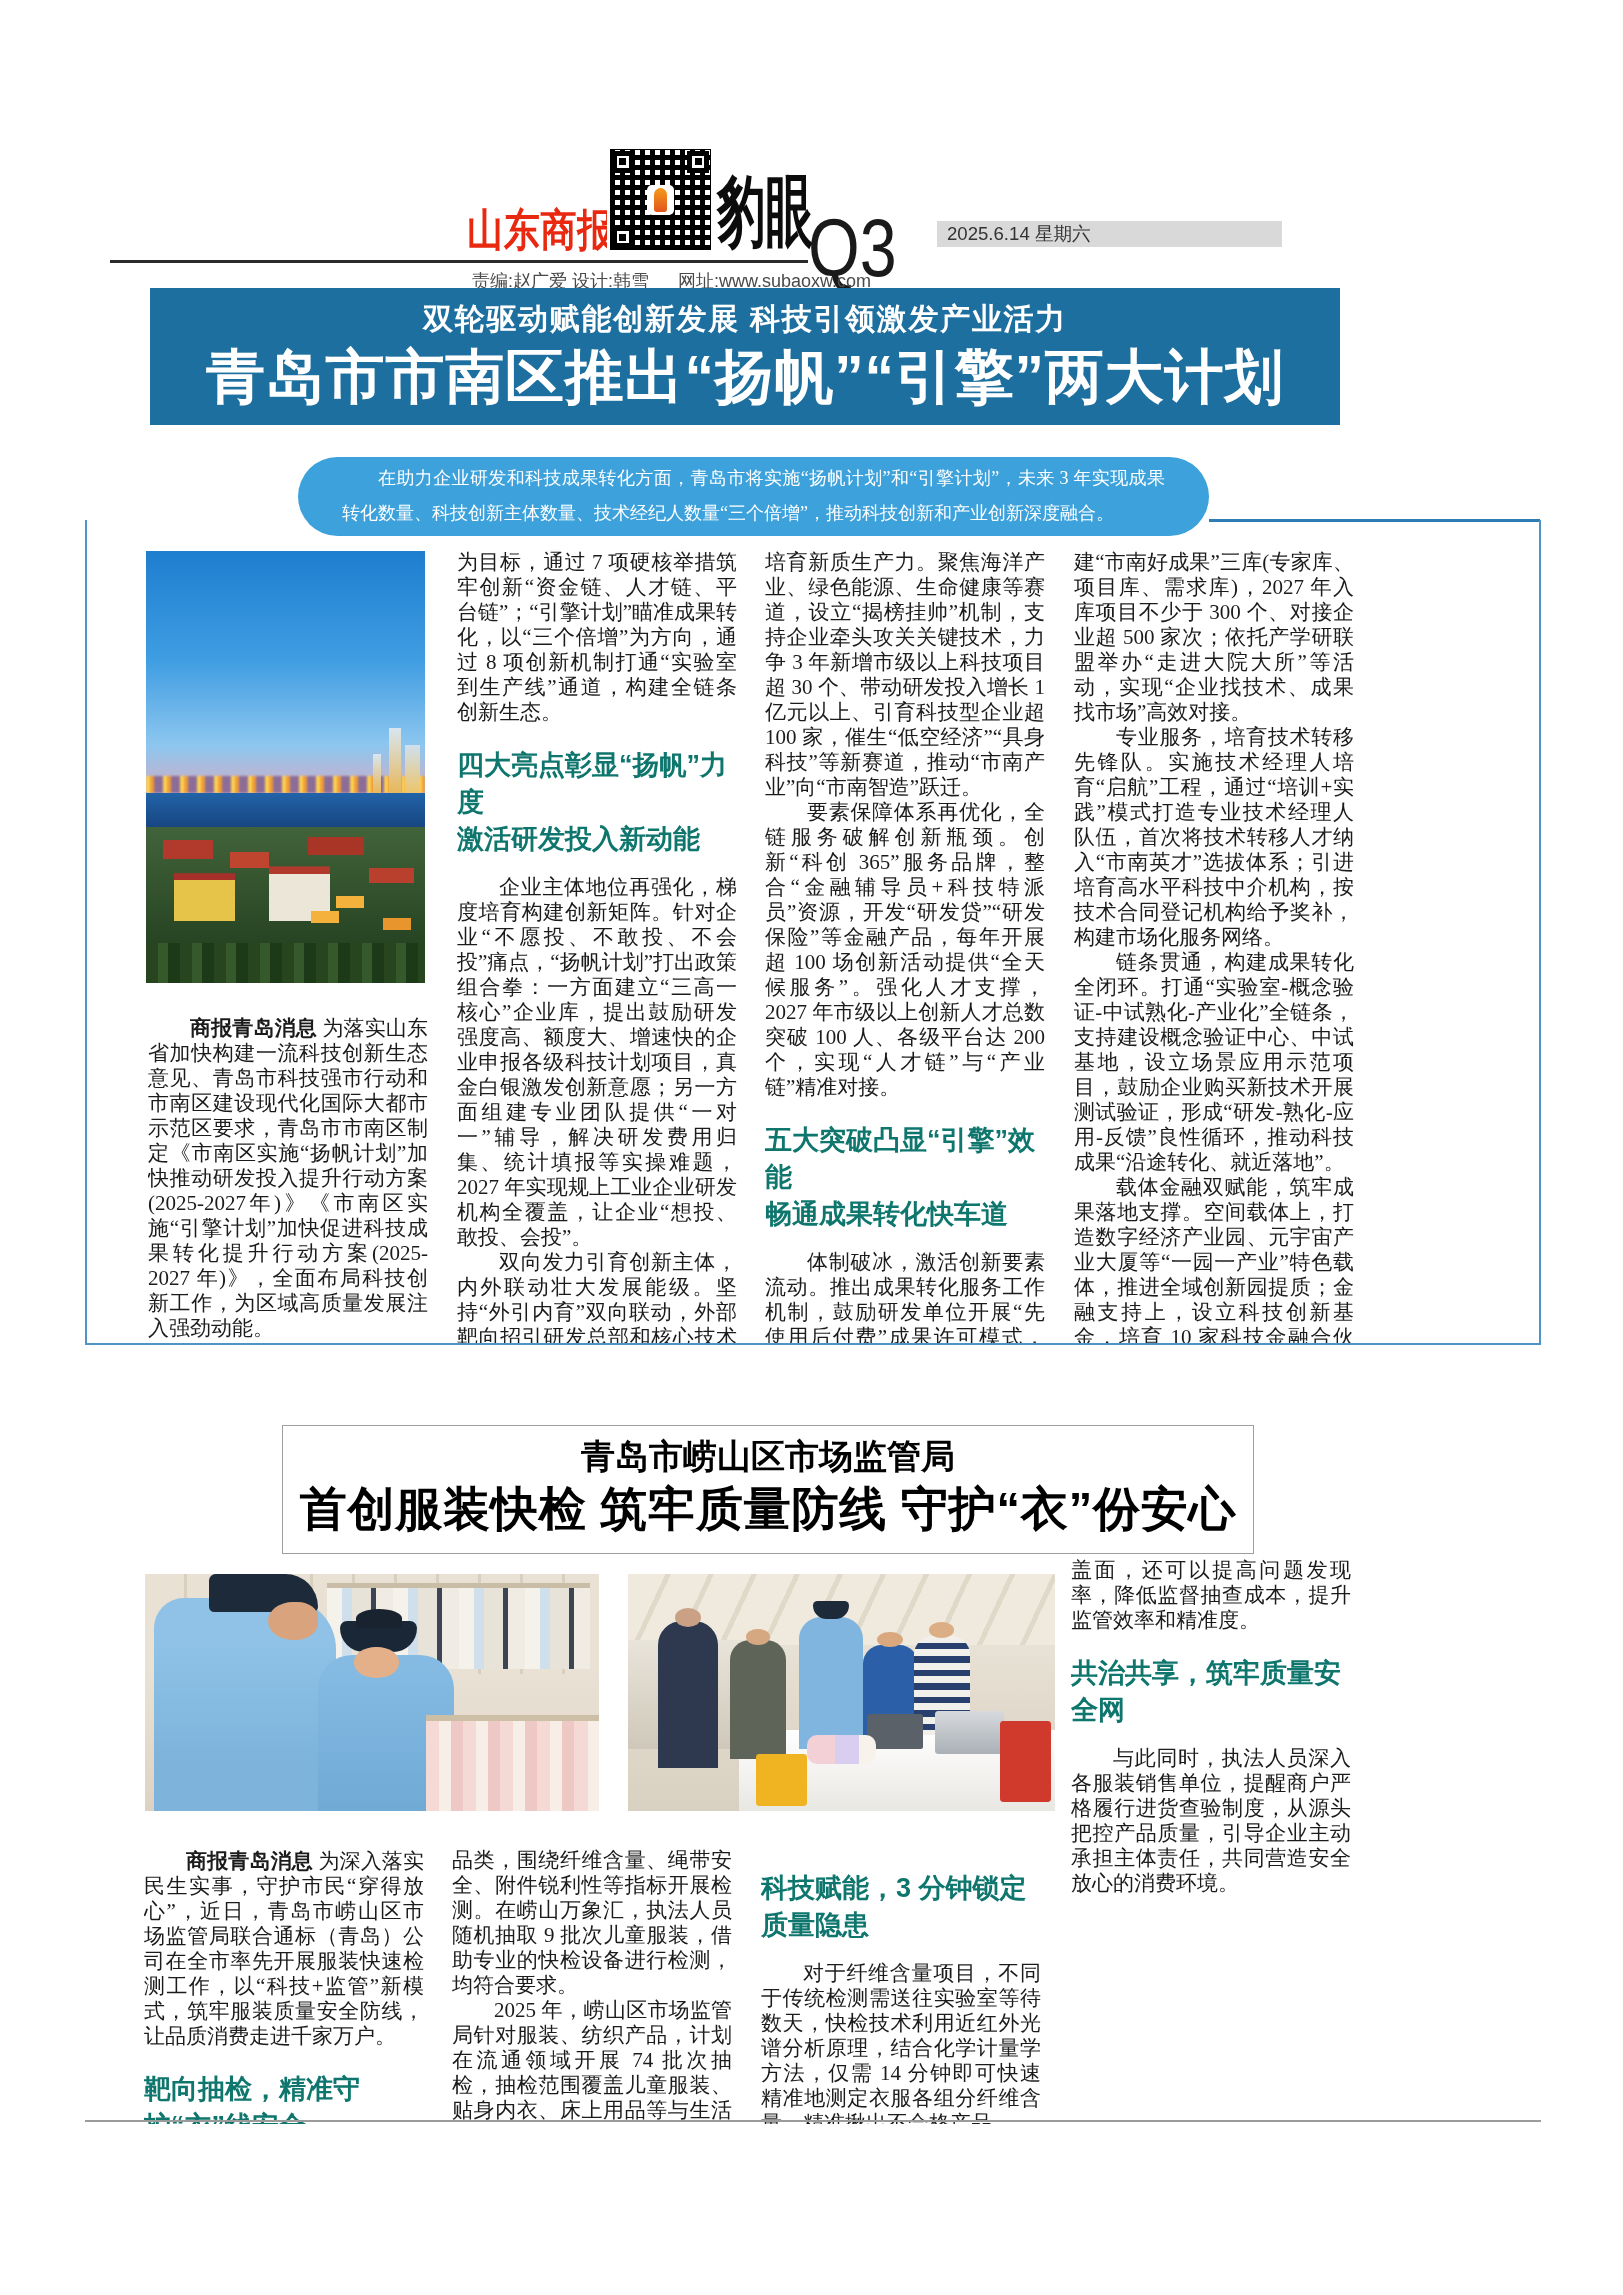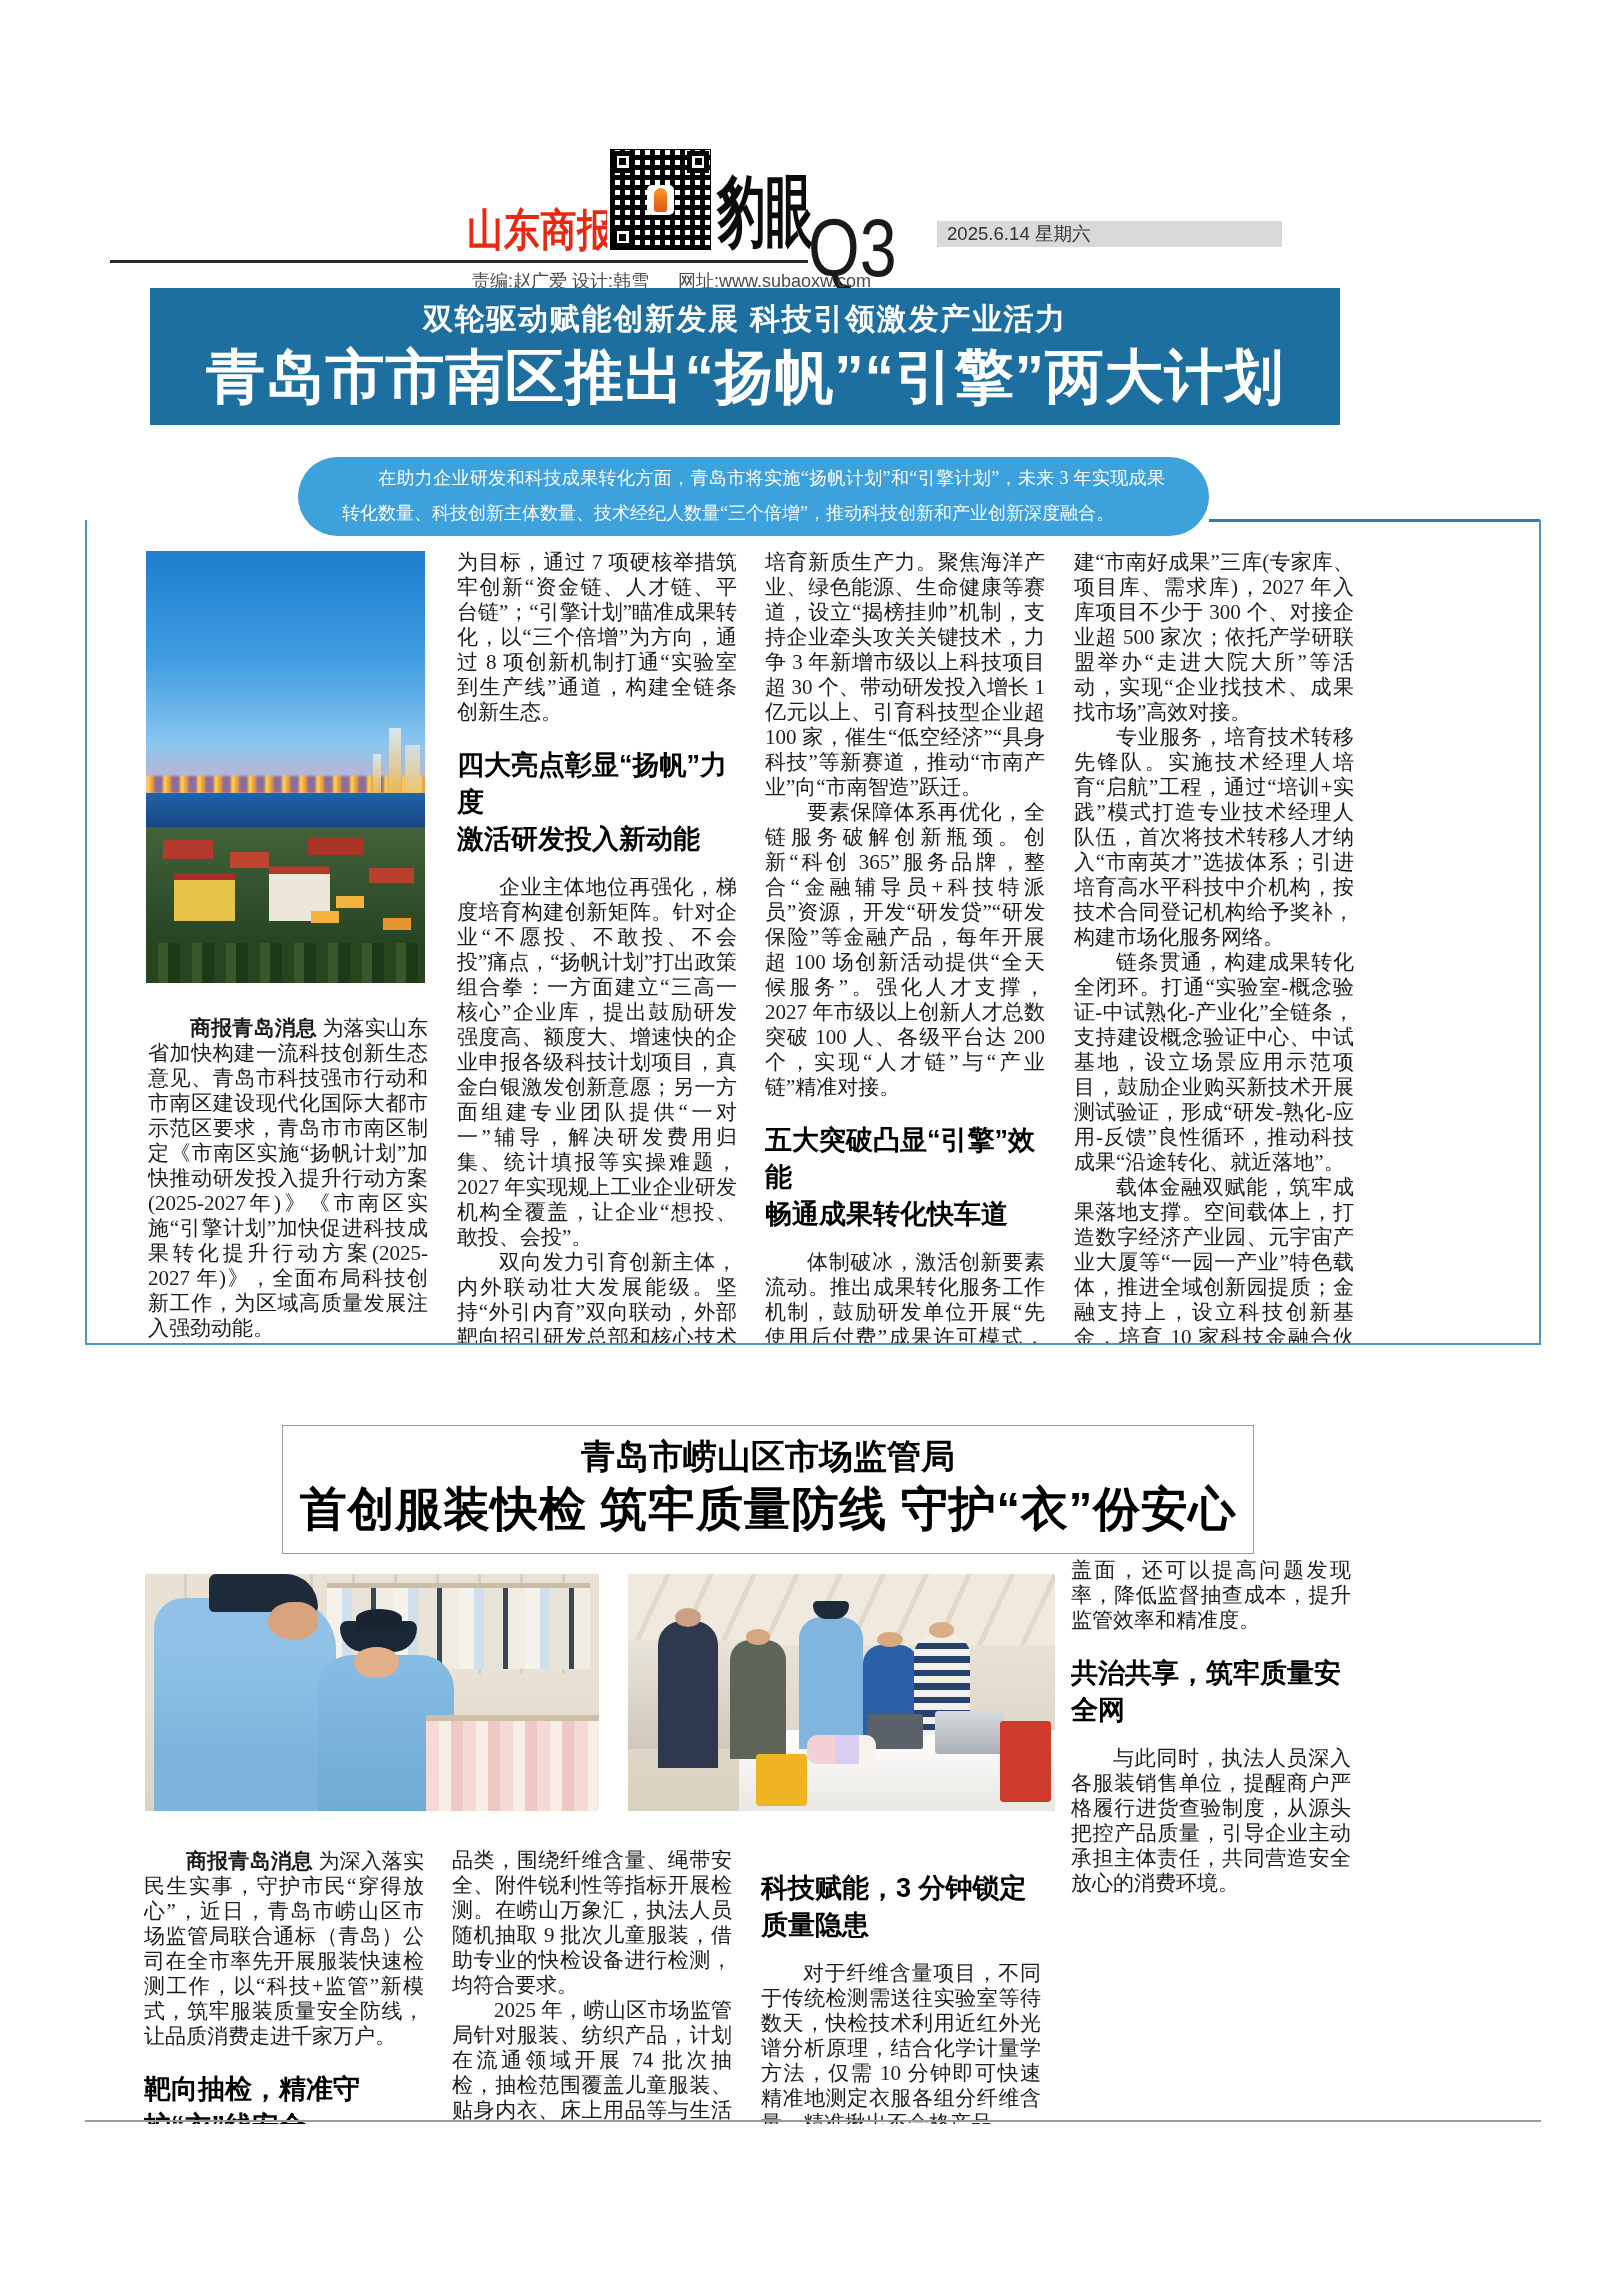--- a/index.html
+++ b/index.html
@@ -42,21 +42,21 @@
   .lede-line{position:absolute;left:1209px;top:519px;width:331px;height:2.5px;background:#2f7cb5;}
   .frame-left{position:absolute;left:85px;top:520px;width:1.7px;height:824px;background:#4f94c6;}
   .frame-right{position:absolute;left:1539px;top:520px;width:1.7px;height:824px;background:#4f94c6;}
   .frame-bottom{position:absolute;left:85px;top:1343px;width:1456px;height:1.7px;background:#4f94c6;}
 
   
   .col{position:absolute;width:280px;overflow:hidden;}
   .para{margin:0;font-size:21px;line-height:25px;text-align:justify;text-indent:2em;}
   .para.noindent{text-indent:0;}
   .lead{font-family:"Liberation Sans","DejaVu Sans",sans-serif;font-weight:bold;}
-  .subhead{margin:22px 0 17px;font-size:27px;line-height:37px;font-weight:900;color:#000000;
+  .subhead{margin:22px 0 17px;font-size:27px;line-height:37px;font-weight:900;color:#0f766e;
            white-space:pre-line;font-family:"Liberation Sans","DejaVu Sans",sans-serif;}
   .a1c1{left:148px;top:1015px;height:328px;}
   .a1c2{left:457px;top:550px;height:793px;}
   .a1c3{left:765px;top:550px;height:793px;}
   .a1c4{left:1074px;top:550px;height:793px;}
 
   
   .photo1{position:absolute;left:146px;top:551px;width:279px;height:432px;margin:0;overflow:hidden;background:#2e8fd8;}
   .p1-sky{position:absolute;left:0;top:0;right:0;height:56%;
           background:linear-gradient(180deg,#1e7ecf 0%,#3f9de2 45%,#8cc6ef 80%,#cfaec8 100%);}
@@ -256,21 +256,21 @@
     <div class="col a2c1">
         <p class="para"><b class="lead">商报青岛消息</b> 为深入落实民生实事，守护市民“穿得放心”，近日，青岛市崂山区市场监管局联合通标（青岛）公司在全市率先开展服装快速检测工作，以“科技+监管”新模式，筑牢服装质量安全防线，让品质消费走进千家万户。</p>
         <h3 class="subhead">靶向抽检，精准守护“衣”线安全</h3>
       </div>
     <div class="col a2c2">
         <p class="para noindent">品类，围绕纤维含量、绳带安全、附件锐利性等指标开展检测。在崂山万象汇，执法人员随机抽取 9 批次儿童服装，借助专业的快检设备进行检测，均符合要求。</p>
         <p class="para">2025 年，崂山区市场监管局针对服装、纺织产品，计划在流通领域开展 74 批次抽检，抽检范围覆盖儿童服装、贴身内衣、床上用品等与生活密切相关的品类。截至目前，已监督抽查 39 批次。</p>
       </div>
     <div class="col a2c3">
         <h3 class="subhead">科技赋能，3 分钟锁定质量隐患</h3>
-        <p class="para">对于纤维含量项目，不同于传统检测需送往实验室等待数天，快检技术利用近红外光谱分析原理，结合化学计量学方法，仅需 10 分钟即可快速精准地测定衣服各组分纤维含量，精准揪出不合格产品。</p>
+        <p class="para">对于纤维含量项目，不同于传统检测需送往实验室等待数天，快检技术利用近红外光谱分析原理，结合化学计量学方法，仅需 14 分钟即可快速精准地测定衣服各组分纤维含量，精准揪出不合格产品。</p>
       </div>
     <div class="col a2c4">
         <p class="para noindent">盖面，还可以提高问题发现率，降低监督抽查成本，提升监管效率和精准度。</p>
         <h3 class="subhead">共治共享，筑牢质量安全网</h3>
         <p class="para">与此同时，执法人员深入各服装销售单位，提醒商户严格履行进货查验制度，从源头把控产品质量，引导企业主动承担主体责任，共同营造安全放心的消费环境。</p>
       </div>
 
     <div class="a2-bottom-rule"></div>
   </section>
 </div>

